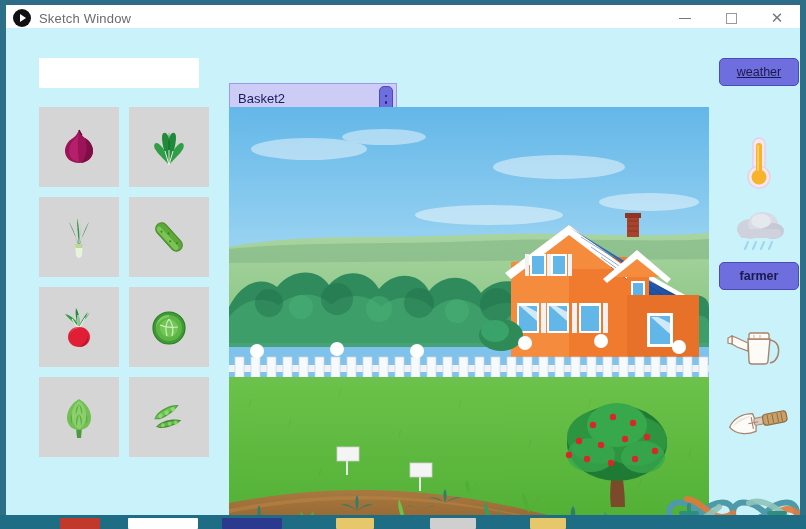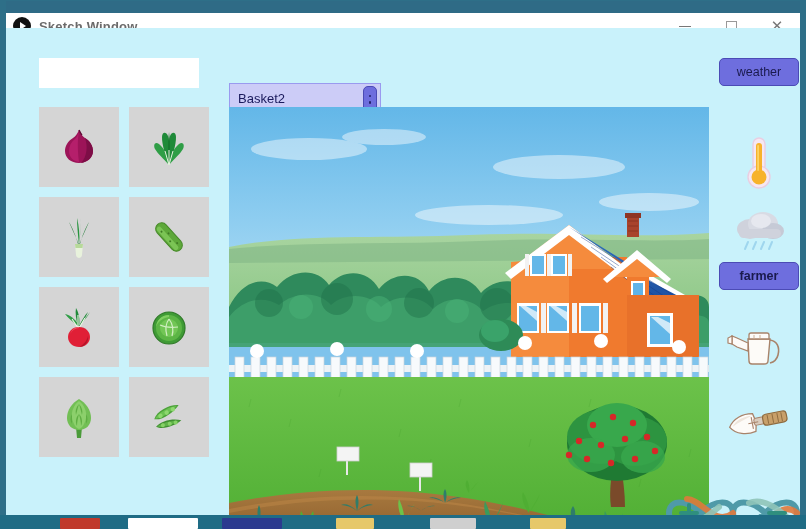--- a/index.html
+++ b/index.html
@@ -15,25 +15,25 @@
     position: absolute; left: 0; top: 0;
     width: 806px; height: 515px;
     background: #2f6b86;
     border-left: 6px solid #2e6f88;
     border-right: 6px solid #2e6f88;
     border-top: 1px solid #2e6f88;
   }
 
   
   .titlebar {
-    position: absolute; left: 0; top: 12px;
+    position: absolute; left: 0; top: 4px;
     width: 794px; height: 27px;
     background: #ffffff;
     border-bottom: 1px solid #e6e6e6;
-    display: flex; align-items: center; font-weight: bold;
+    display: flex; align-items: center;
   }
   .app-icon {
     width: 18px; height: 18px; margin-left: 7px; margin-right: 8px;
     border-radius: 50%; background: #111;
     display: flex; align-items: center; justify-content: center;
     flex: 0 0 auto;
   }
   .app-icon .tri {
     width: 0; height: 0;
     border-left: 6px solid #fff;
@@ -100,21 +100,21 @@
     position: absolute;
     width: 80px; height: 28px;
     background: #6e6ede;
     border: 1px solid #4b4bb5;
     border-radius: 5px;
     color: #1a1a4d; font-size: 12.5px;
     display: flex; align-items: center; justify-content: center;
     font-family: "Liberation Sans", sans-serif;
     cursor: pointer;
   }
-  .btn-weather { left: 713px; top: 30px; }
+  .btn-weather { left: 713px; top: 30px; text-decoration: underline; }
   .btn-farmer  { left: 713px; top: 234px; font-weight: bold; }
 
   .ricon {
     position: absolute;
     width: 70px; height: 62px;
     display: flex; align-items: center; justify-content: center;
   }
   .ic-thermo  { left: 718px; top: 104px; }
   .ic-rain    { left: 718px; top: 172px; }
   .ic-can     { left: 716px; top: 290px; }
@@ -279,21 +279,21 @@
             <path d="M11 30 C17 25 30 25 37 29 C30 33 17 35 11 30Z" fill="#3f8f31"></path>
             <path d="M12 30 C18 27 29 27 35 29 C29 31 18 33 12 30Z" fill="#5fb348"></path>
             <circle cx="18" cy="30" r="2" fill="#86d166"></circle>
             <circle cx="25" cy="30" r="2" fill="#86d166"></circle>
             <circle cx="31" cy="30" r="2" fill="#86d166"></circle>
           </g>
         </svg>
       </div>
     </div>
 
-    <div style="position:absolute;left:223px;top:55px;width:152px;height:30px;background:#ccccf7;border:1px solid #9a9aef;display:flex;align-items:center;">
+    <div style="position:absolute;left:223px;top:55px;width:168px;height:30px;background:#ccccf7;border:1px solid #9a9aef;display:flex;align-items:center;">
       <span style="font-size:13px;color:#1a1a5c;padding-left:8px;">Basket2</span>
       <span style="position:absolute;right:3px;top:2px;width:14px;height:26px;background:#6e6ede;border:1px solid #4b4bb5;border-radius:5px;display:flex;flex-direction:column;align-items:center;justify-content:center;gap:4px;">
         <span style="width:2.5px;height:2.5px;background:#23236b;border-radius:50%;"></span>
         <span style="width:2.5px;height:2.5px;background:#23236b;border-radius:50%;"></span>
       </span>
     </div>
 
     <div class="stage">
       <svg width="480" height="430" viewBox="0 0 480 430">
         <defs>

